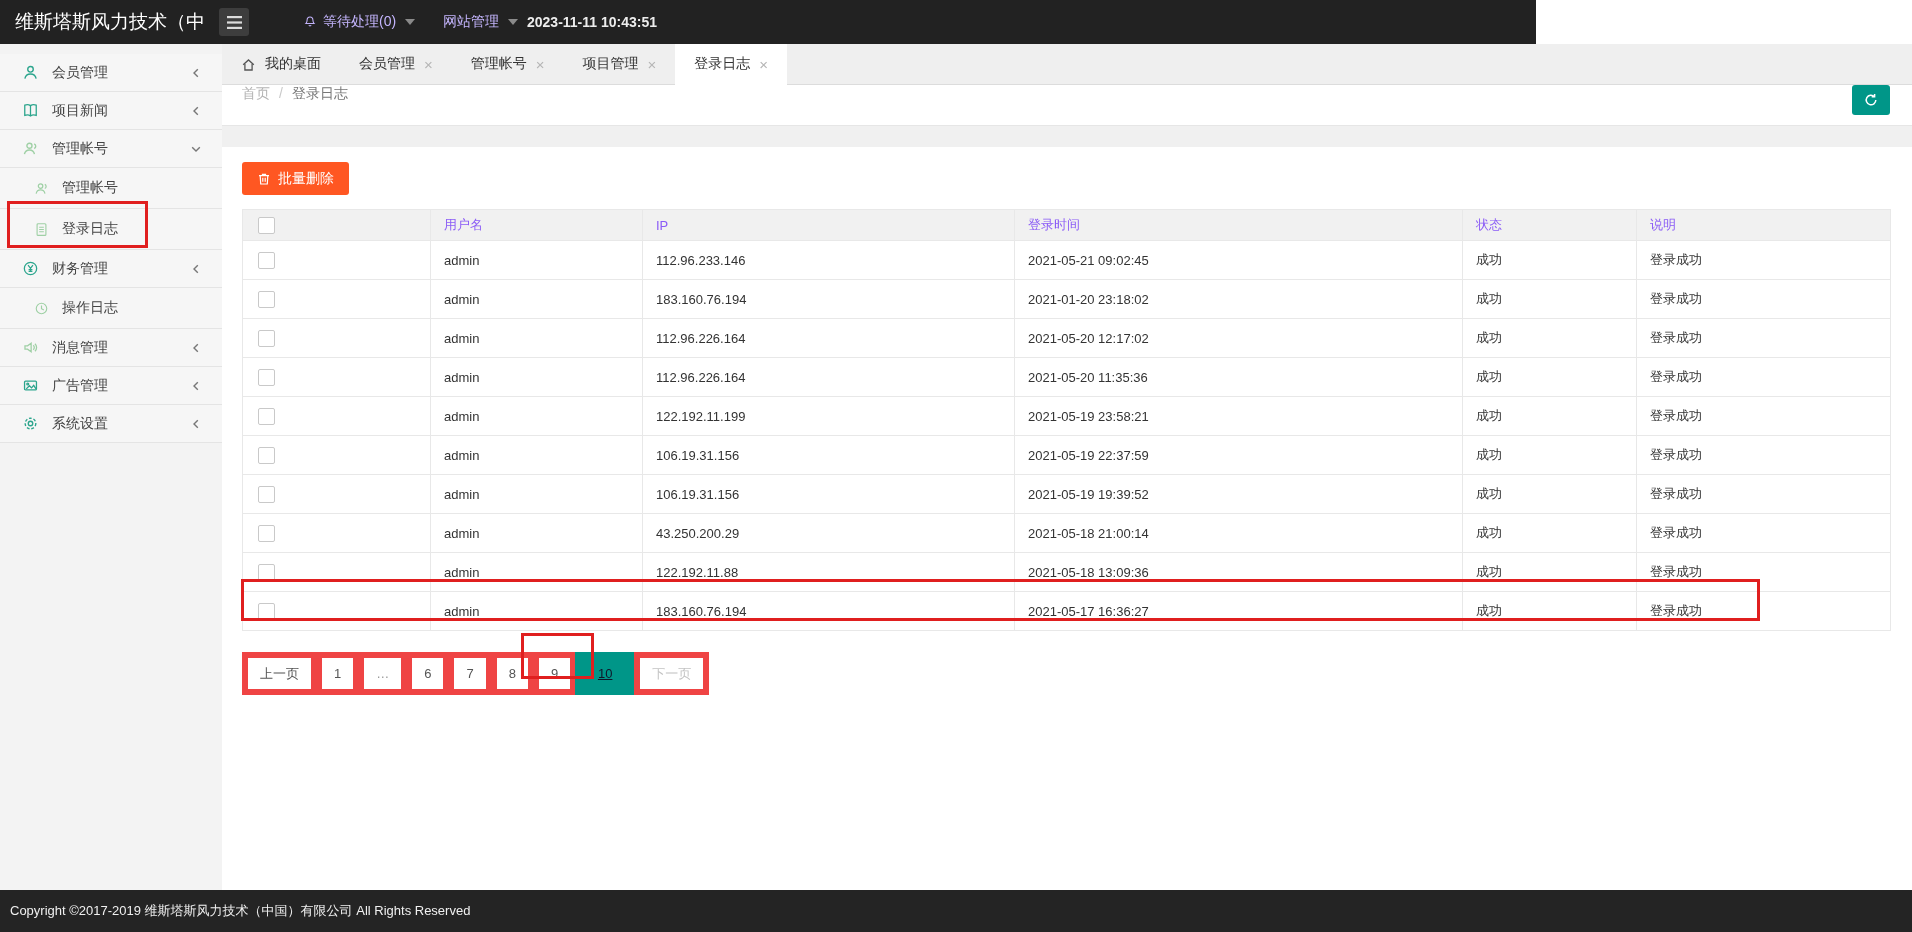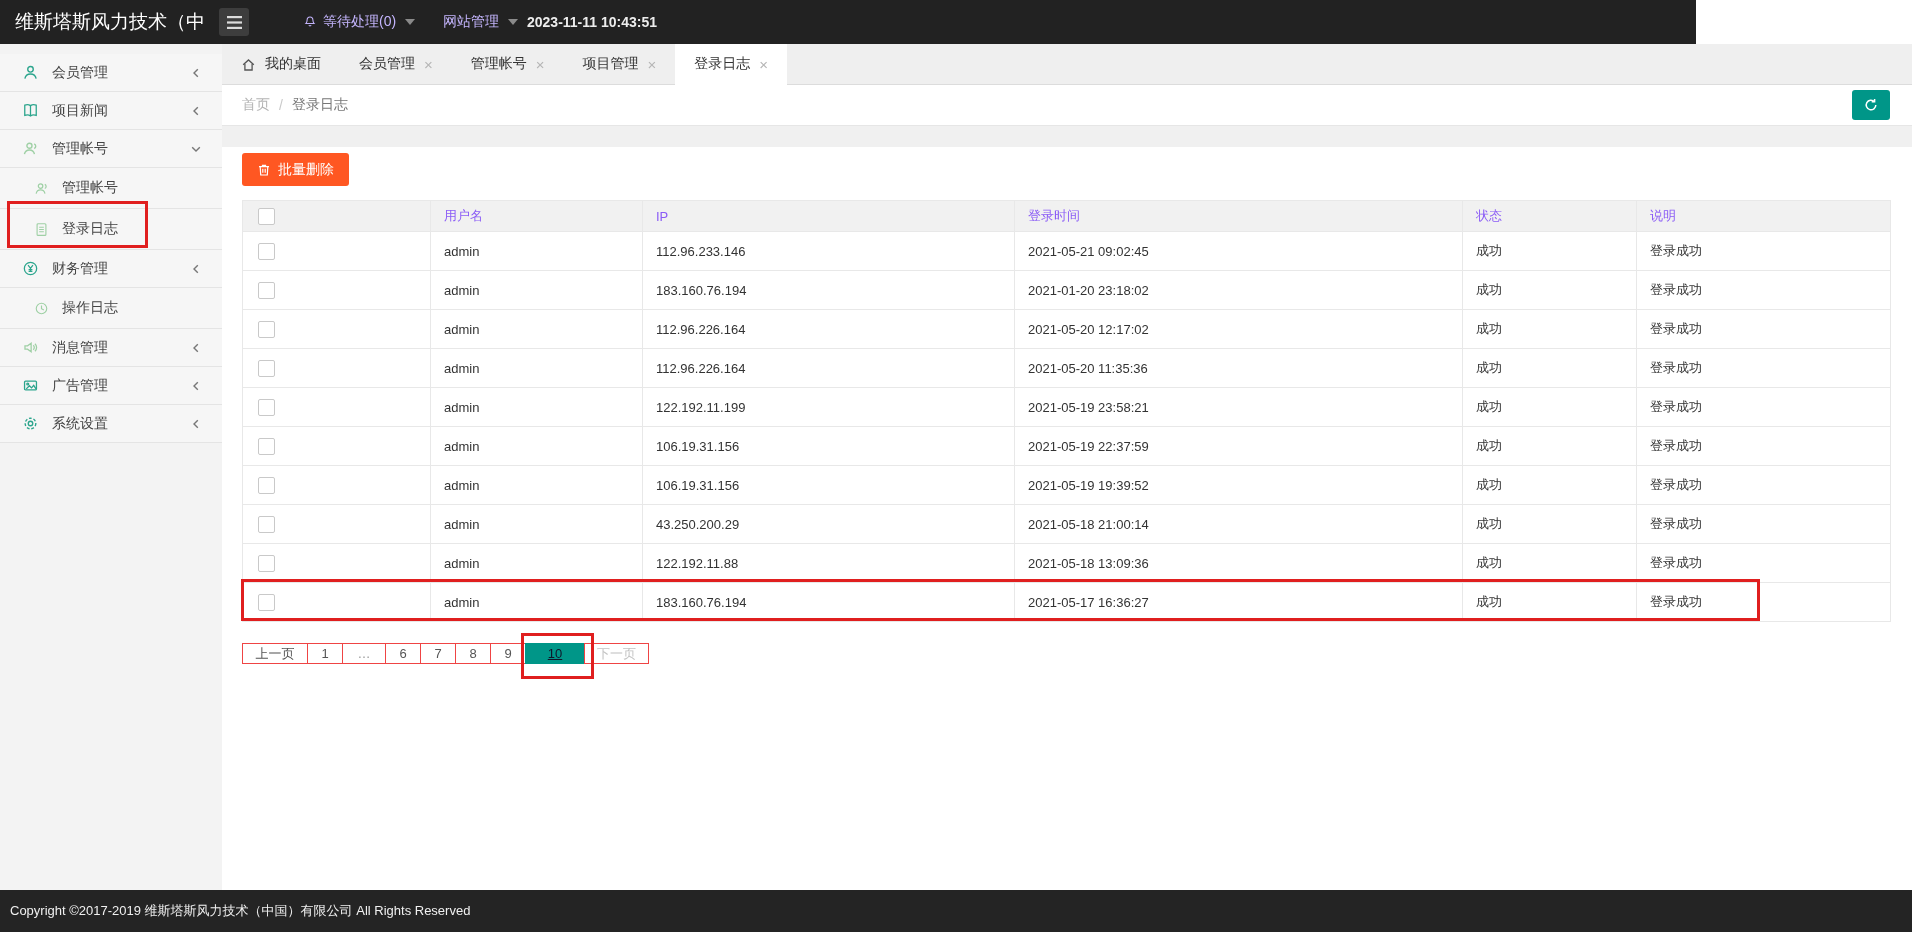--- a/index.html
+++ b/index.html
@@ -4,21 +4,21 @@
 <style>
   * { margin:0; padding:0; box-sizing:border-box; }
   html,body { width:1912px; height:932px; }
   body {
     position:relative; overflow:hidden; background:#fff;
     font-family:"Liberation Sans","DejaVu Sans",sans-serif; color:#333;
   }
   svg { display:block; }
 
   
-  .topbar { position:absolute; left:0; top:0; width:1696px; height:44px; background:#222; }
+  .topbar { position:absolute; left:0; top:0; width:1536px; height:44px; background:#222; }
   .topbar .title { position:absolute; left:15px; top:9px; font-size:19px; color:#fff; white-space:nowrap; }
   .hamburger { position:absolute; left:219px; top:8px; width:30px; height:28px; background:#3d3d3d;
     border-radius:3px; display:flex; align-items:center; justify-content:center; cursor:pointer; }
   .hamburger svg { width:15px; height:13px; }
   .top-group { position:absolute; top:0; height:44px; display:flex; align-items:center; gap:6px;
     font-size:14px; color:#c4b5fd; cursor:pointer; }
   .top-group .caret { width:0; height:0; border-left:5px solid transparent; border-right:5px solid transparent;
     border-top:6px solid #8a8a8a; margin-left:3px; }
   .pending-group { left:303px; }
   .site-group { left:443px; }
@@ -36,45 +36,45 @@
   .side-item.sub .s-icon { width:15px; height:15px; }
 
   
   .main { position:absolute; left:222px; top:44px; width:1690px; height:846px; background:#f0f0f0; }
   .tabbar { height:41px; background:#efefef; border-bottom:1px solid #dcdcdc; display:flex; }
   .tab { display:flex; align-items:center; gap:9px; padding:0 19px; font-size:14px; color:#333; cursor:pointer; }
   .tab .t-home { width:15px; height:15px; color:#555; }
   .tab .t-close { color:#b5b5b5; font-size:15px; line-height:1; cursor:pointer; }
   .tab.active { background:#fff; border-bottom:1px solid #fff; margin-bottom:-1px; }
 
-  .bc-row { height:41px; background:#fff; border-bottom:1px solid #e6e6e6; display:flex; align-items:center; padding:0 22px 0 20px; font-size:14px; }
+  .bc-row { height:41px; background:#fff; border-bottom:1px solid #e6e6e6; display:flex; padding:0 22px 0 20px; font-size:14px; }
   .bc-home { color:#b3b3b3; cursor:pointer; }
   .bc-sep { color:#c9c9c9; margin:0 9px; }
   .bc-cur { color:#777; }
   .refresh-btn { margin-left:auto; width:38px; height:30px; background:#009688; border:none; border-radius:3px;
     display:flex; align-items:center; justify-content:center; cursor:pointer; }
   .refresh-btn svg { width:16px; height:16px; color:#fff; }
 
   .gray-gap { height:21px; background:#f0f0f0; }
-  .panel { background:#fff; height:743px; padding:6px 22px 0 20px; }
+  .panel { background:#fff; height:743px; padding:15px 22px 0 20px; }
 
   .batch-btn { display:inline-flex; align-items:center; gap:7px; height:33px; padding:0 15px;
     background:#ff5722; color:#fff; border:none; border-radius:3px; font-size:14px; cursor:pointer; }
   .batch-btn svg { width:14px; height:14px; }
 
   table.log { border-collapse:collapse; table-layout:fixed; width:1648px; margin-top:14px; font-size:13px; }
   table.log th, table.log td { border:1px solid #e8e8e8; text-align:left; padding-left:13px; font-weight:normal; }
   table.log th { height:31px; background:#f1f1f1; color:#8b5cf6; }
   table.log td { height:39px; color:#333; }
   .cb-cell { padding-left:15px !important; }
   .checkbox { width:17px; height:17px; background:#fff; border:1px solid #c9c9c9; border-radius:2px; cursor:pointer; }
 
   .pagination { margin-top:21px; display:inline-flex; }
-  .pg-btn { display:inline-flex; align-items:center; justify-content:center; height:21px; min-width:36px;
-    padding:0 12px; border:1px solid #ef4444; background:#fff; color:#555; font-size:13px; cursor:pointer; margin-left:-1px; }
+  .pg-btn { display:inline-flex; align-items:center; justify-content:center; height:43px; min-width:36px;
+    padding:0 12px; border:6px solid #ef4444; background:#fff; color:#555; font-size:13px; cursor:pointer; margin-left:-1px; }
   .pg-btn:first-child { margin-left:0; }
   .pg-btn.dots { min-width:44px; color:#999; }
   .pg-btn.active { background:#009688; border-color:#009688; color:#0f172a; min-width:60px;text-decoration:underline; }
   .pg-btn.disabled { color:#c3c3c3; cursor:default; }
 
   
   .footer { position:absolute; left:0; top:890px; width:1912px; height:42px; background:#242424;
     color:#f0f0f0; font-size:13px; display:flex; align-items:center; padding-left:10px; }
 
   

